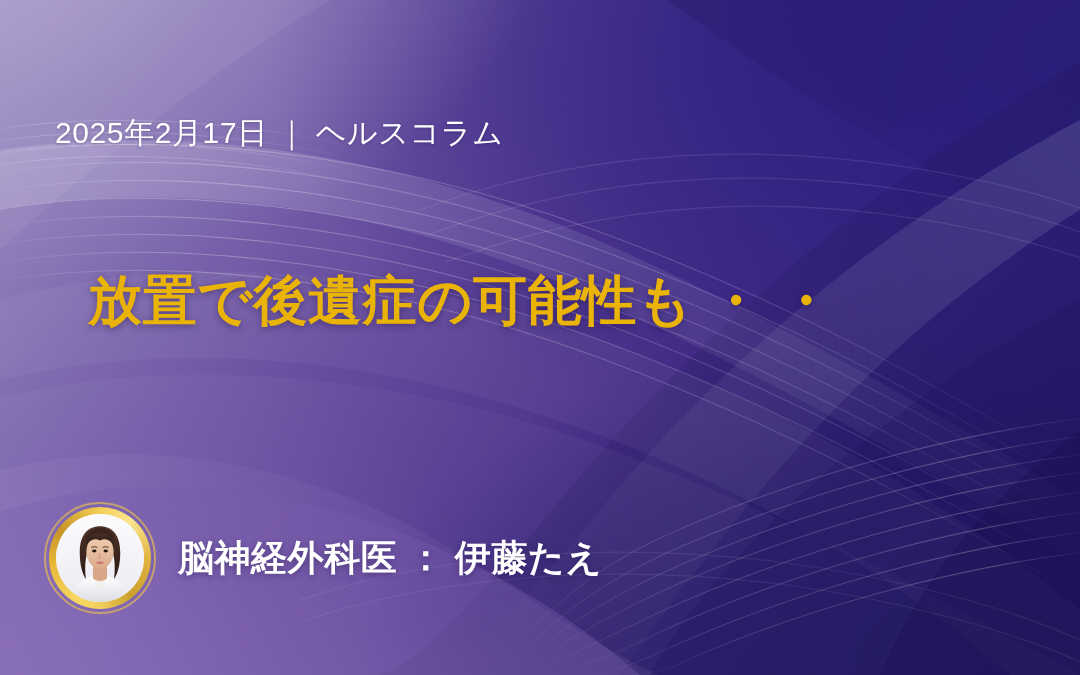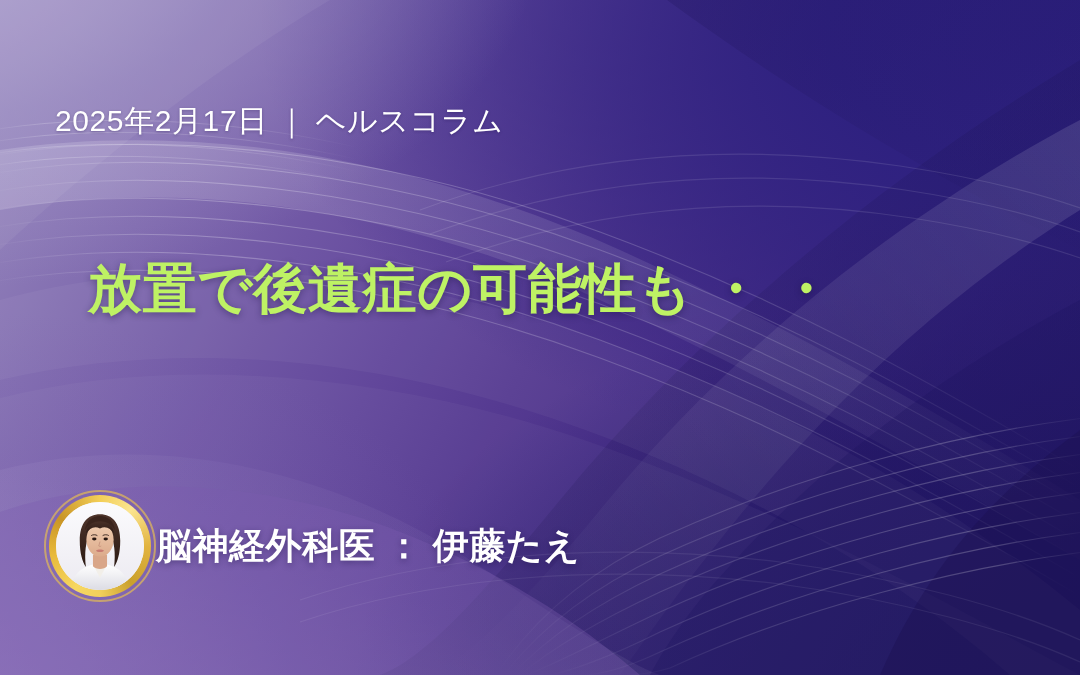--- a/index.html
+++ b/index.html
@@ -59,58 +59,60 @@
     inset: 0;
     width: 1080px;
     height: 675px;
     display: block;
   }
 
   
   .content {
     position: absolute;
     inset: 0;
+    margin-top: 12px;
   }
 
   .kicker {
     position: absolute;
     left: 55px;
     top: 106px;
     font-size: 30px;
     line-height: 1.0;
     font-weight: 400;
     color: #ffffff;
     letter-spacing: 0.02em;
     white-space: nowrap;
     text-shadow: 0 1px 3px rgba(30,18,70,0.30);
   }
 
   .headline {
     position: absolute;
     left: 88px;
     top: 248px;
-    color: #bef264;
+    color: #eab308;
     font-weight: 700;
     font-size: 54px;
     line-height: 80px;
     letter-spacing: 0.012em;
     white-space: nowrap;
     text-shadow: 0 2px 7px rgba(26,15,64,0.42);
   }
   .headline .line { display: block; }
   .headline .line-2 { padding-left: 6px; }
 
   .byline {
     position: absolute;
     left: 44px;
     top: 486px;
     width: 1000px;
     height: 120px;
     display: flex;
     align-items: center;
+    gap: 22px;
   }
 
   .avatar {
     position: relative;
     width: 112px;
     height: 112px;
     flex: 0 0 auto;
     border-radius: 50%;
   }
   .avatar-halo {

